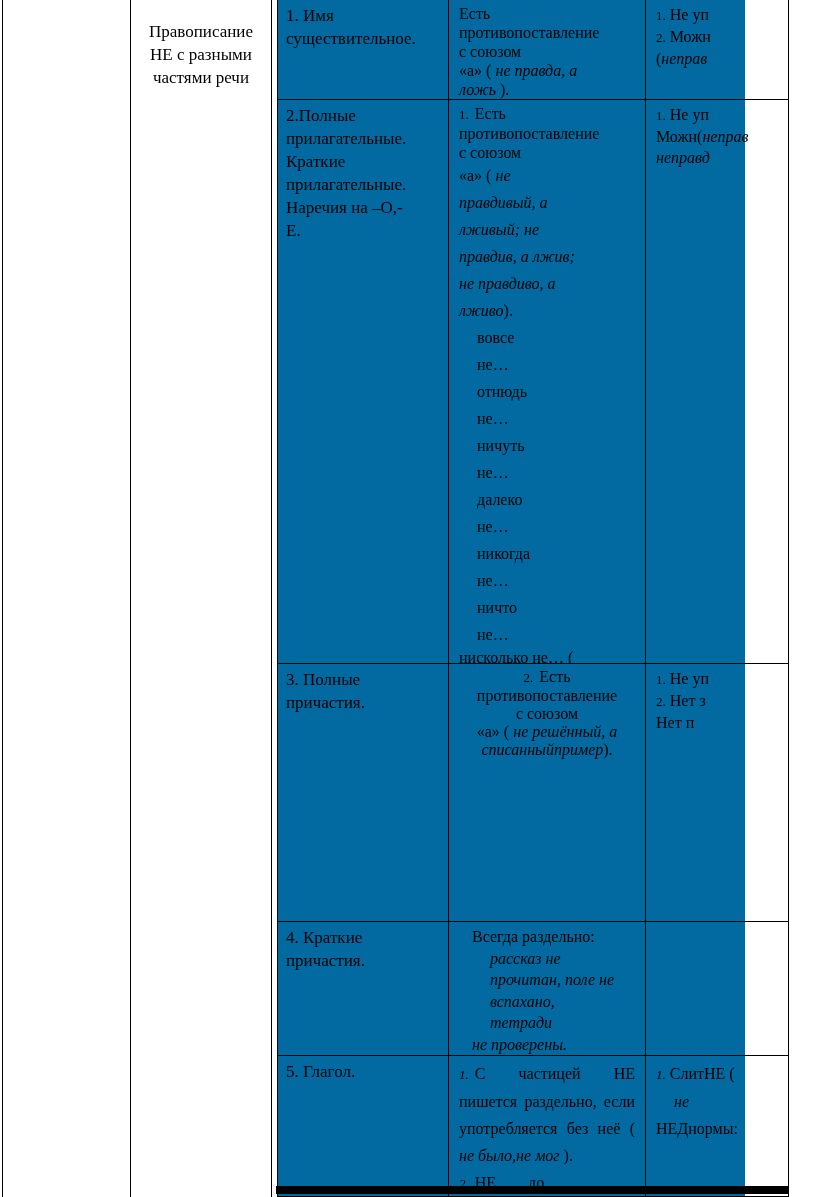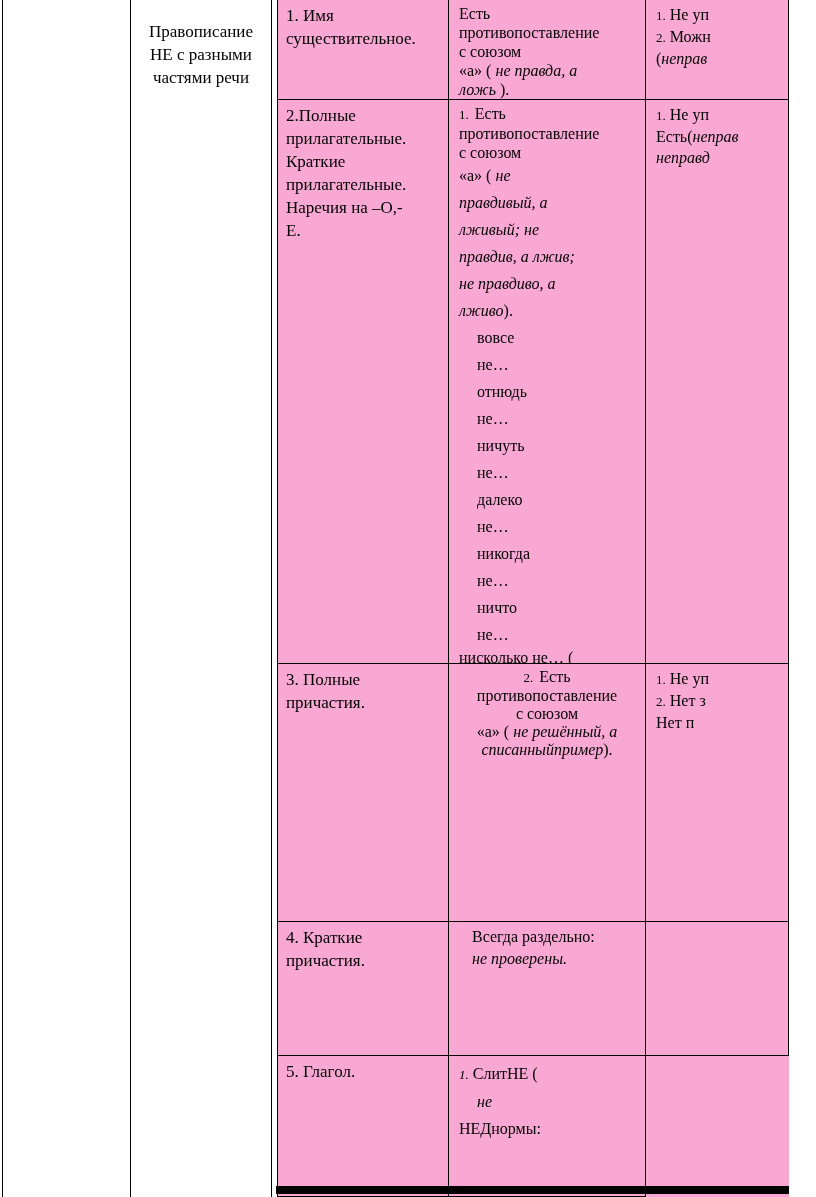--- a/index.html
+++ b/index.html
@@ -10,26 +10,26 @@
     color:#000;
   }
   .page { position:relative; width:816px; height:1197px; background:#fff; overflow:hidden; }
   .vline { position:absolute; top:0; bottom:0; width:1px; background:#000; }
   .title-cell {
     position:absolute; left:131px; top:0; width:140px;
     padding-top:20px; text-align:center; font-size:17px; line-height:23px;
   }
   .pl { white-space:pre-line; }
   .maintable {
-    position:absolute; left:277px; top:0; width:512px; height:1197px;
+    position:absolute; left:277px; top:0; width:468px; height:1197px;
     display:grid;
     grid-template-columns:171px 197px 143px;
     grid-template-rows:100px 564px 258px 134px 141px;
     border-left:1px solid #000;
-    background:#f9a8d4;
+    background:#0369a1;
   }
   .cell {
     border-right:1px solid #000; border-bottom:1px solid #000;
     overflow:hidden; padding:4px 10px 2px 10px; font-size:16px;
   }
   .colA { font-size:17px; line-height:23px; padding-left:8px; }
   .num { font-size:13px; }
   .gap { margin-right:6px; }
   .it { font-style:italic; }
   i { font-style:italic; }
@@ -98,21 +98,21 @@
 никогда
 не…
 ничто
 не…</span></div>
       <div class="lh20"><span class="pl">нисколько не… (</span><i class="pl">
 вовсе не правдивый
 рассказ</i><span class="pl">).</span></div>
     </div>
     <div class="cell">
       <div class="line"><span class="num">1.</span><span> Не уп</span></div>
-      <div class="line"><span>Есть(</span><i>неправ</i></div>
+      <div class="line"><span>Можн(</span><i>неправ</i></div>
       <div class="line"><i>неправд</i></div>
     </div>
 
     <div class="cell colA"><span class="pl">3. Полные
 причастия.</span></div>
     <div class="cell">
       <div class="lh18"><span class="num gap">2.</span><span class="pl">Есть
 противопоставление
 с союзом
 «а» ( </span><i class="pl">не решённый, а
@@ -121,25 +121,33 @@
     <div class="cell">
       <div class="line"><span class="num">1.</span><span> Не уп</span></div>
       <div class="line"><span class="num">2.</span><span> Нет з</span></div>
       <div class="line"><span>Нет п</span></div>
     </div>
 
     <div class="cell colA"><span class="pl">4. Краткие
 причастия.</span></div>
     <div class="cell">
       <div class="lh21"><span class="pl">Всегда раздельно:</span></div>
+      <div class="ind lh21"><i class="pl">рассказ не
+прочитан, поле не
+вспахано,
+тетради</i></div>
       <div class="lh21"><i class="pl">не проверены.</i></div>
     </div>
     <div class="cell"></div>
 
     <div class="cell colA"><span class="pl">5. Глагол.</span></div>
+    <div class="cell">
+      <div class="just lh22"><span class="num it gap">1.</span><span class="pl">С частицей НЕ пишется раздельно, если употребляется без неё ( </span><i class="pl">не было,не мог</i><span class="pl"> ).</span></div>
+      <div class="lh22"><span class="num it gap">2.</span><span class="pl">НЕ&nbsp;&nbsp;&nbsp;&nbsp;&nbsp;&nbsp;&nbsp;&nbsp;до….</span></div>
+    </div>
     <div class="cell">
       <div class="line lh22"><span class="num it">1.</span><span> СлитНЕ (</span></div>
       <div class="line lh22 ind"><i>не</i></div>
       <div class="line lh22"><span>НЕДнормы:</span></div>
     </div>
 
   </div>
 
   <div class="bottombar"></div>
 

